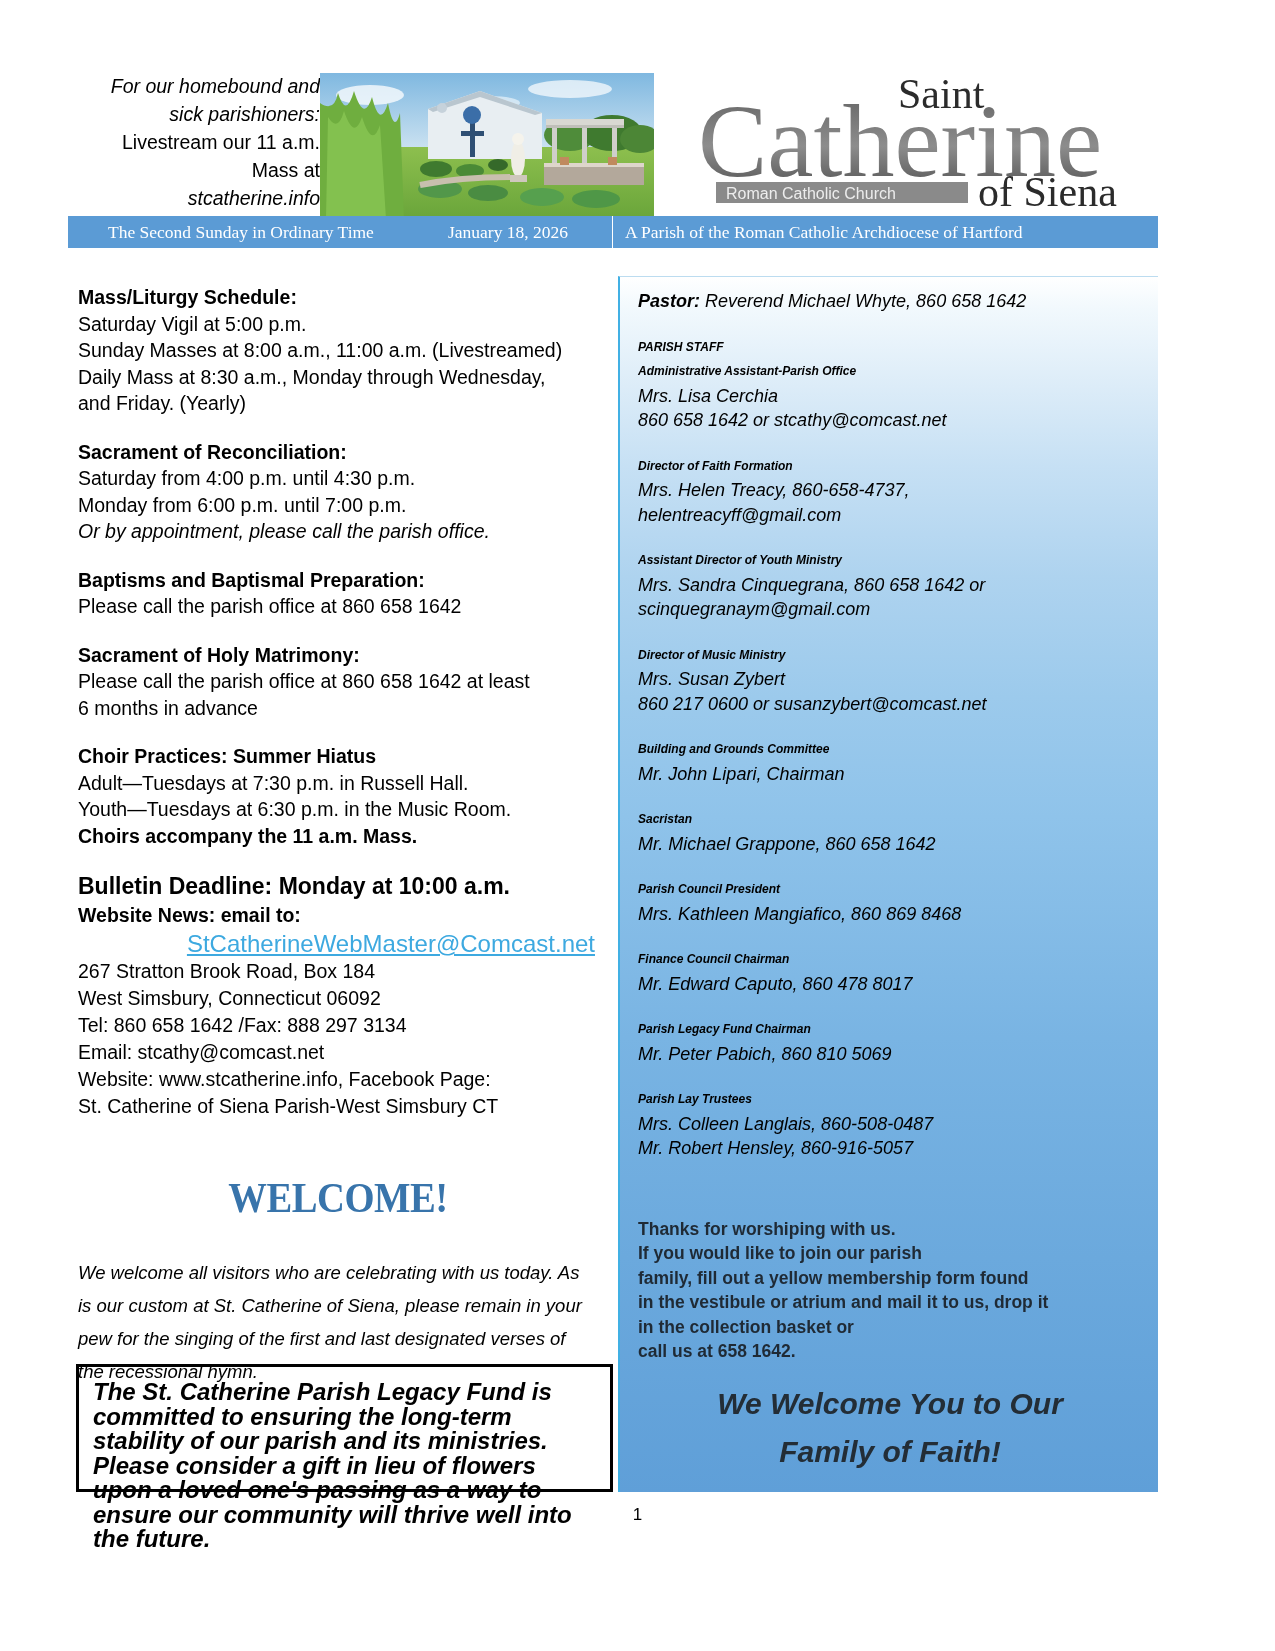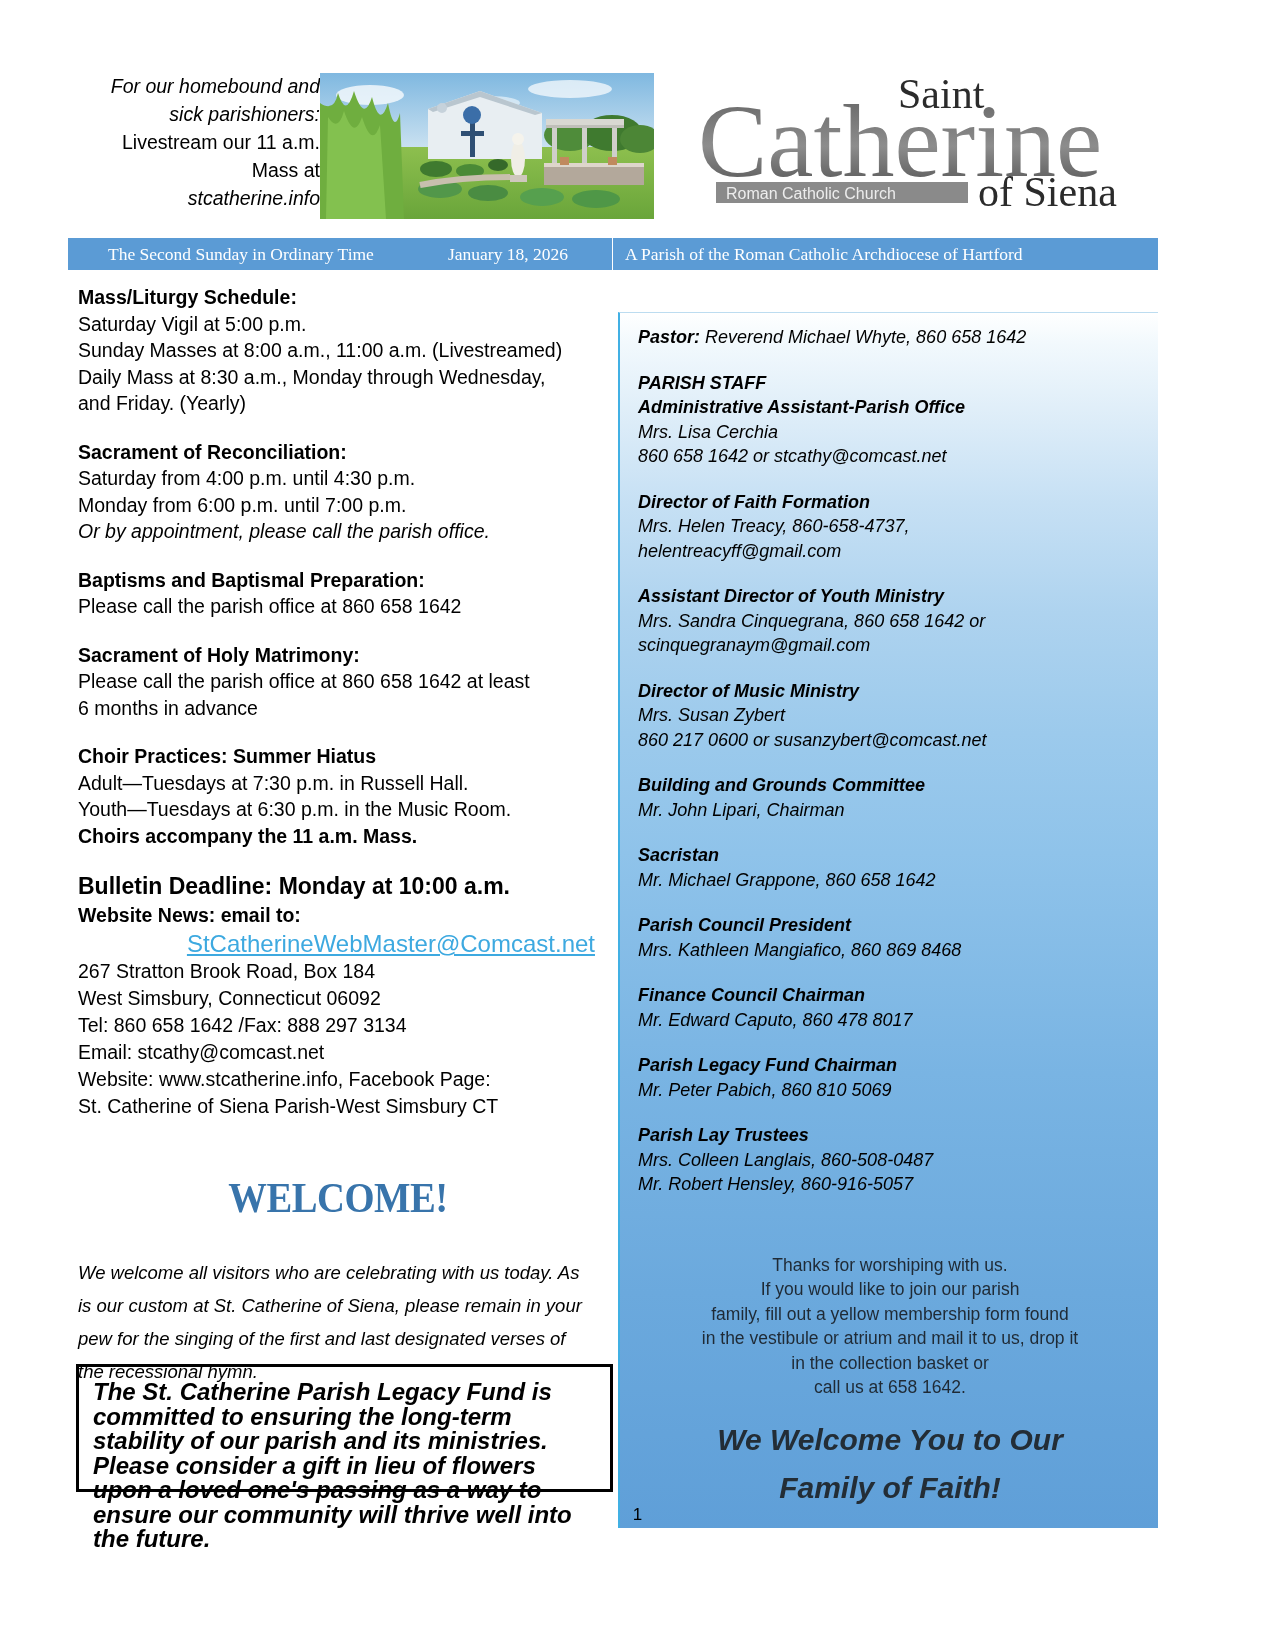--- a/index.html
+++ b/index.html
@@ -59,21 +59,21 @@
     top: 60px;
     width: 500px;
     height: 165px;
   }
   .logo-svg { display:block; width: 500px; height: 165px; }
 
   
   .banner {
     position: absolute;
     left: 68px;
-    top: 238px;
+    top: 216px;
     width: 1090px;
     height: 32px;
     background: #5b9bd5;
     display: flex;
     align-items: center;
   }
   .banner-left {
     width: 544px;
     height: 32px;
     display: flex;
@@ -206,48 +206,46 @@
         #ffffff 0px,
         #f2f9fd 30px,
         #dcecf8 110px,
         #c6e0f4 190px,
         #aed3ef 300px,
         #9ccaec 420px,
         #8fc3ea 540px,
         #79b4e3 760px,
         #6ba9dd 980px,
         #5f9fd8 1216px);
-    margin-top: 36px;
   }
   .rp-inner {
     padding: 12px 16px 0 18px;
   }
   .rp-role {
     font-style: italic;
     font-weight: bold;
-    font-size: 18px;
+    font-size: 12px;
     line-height: 24.5px;
   }
   .rp-detail {
     font-style: italic;
     font-size: 18px;
     line-height: 24.5px;
   }
   .rp-group { margin-bottom: 21px; }
   .rp-pastor-line {
     font-size: 18px;
     line-height: 24.5px;
     font-style: italic;
   }
   .rp-pastor-line b { font-style: italic; font-weight: bold; }
 
   .rp-thanks {
     margin-top: 56px;
-    text-align: center;
-    font-weight: normal;
+    font-weight: bold;
     font-size: 17.5px;
     line-height: 24.5px;
     color: #1f2a35;
   }
   .rp-welcome-big {
     margin-top: 16px;
     text-align: center;
     font-style: italic;
     font-weight: bold;
     font-size: 30px;

